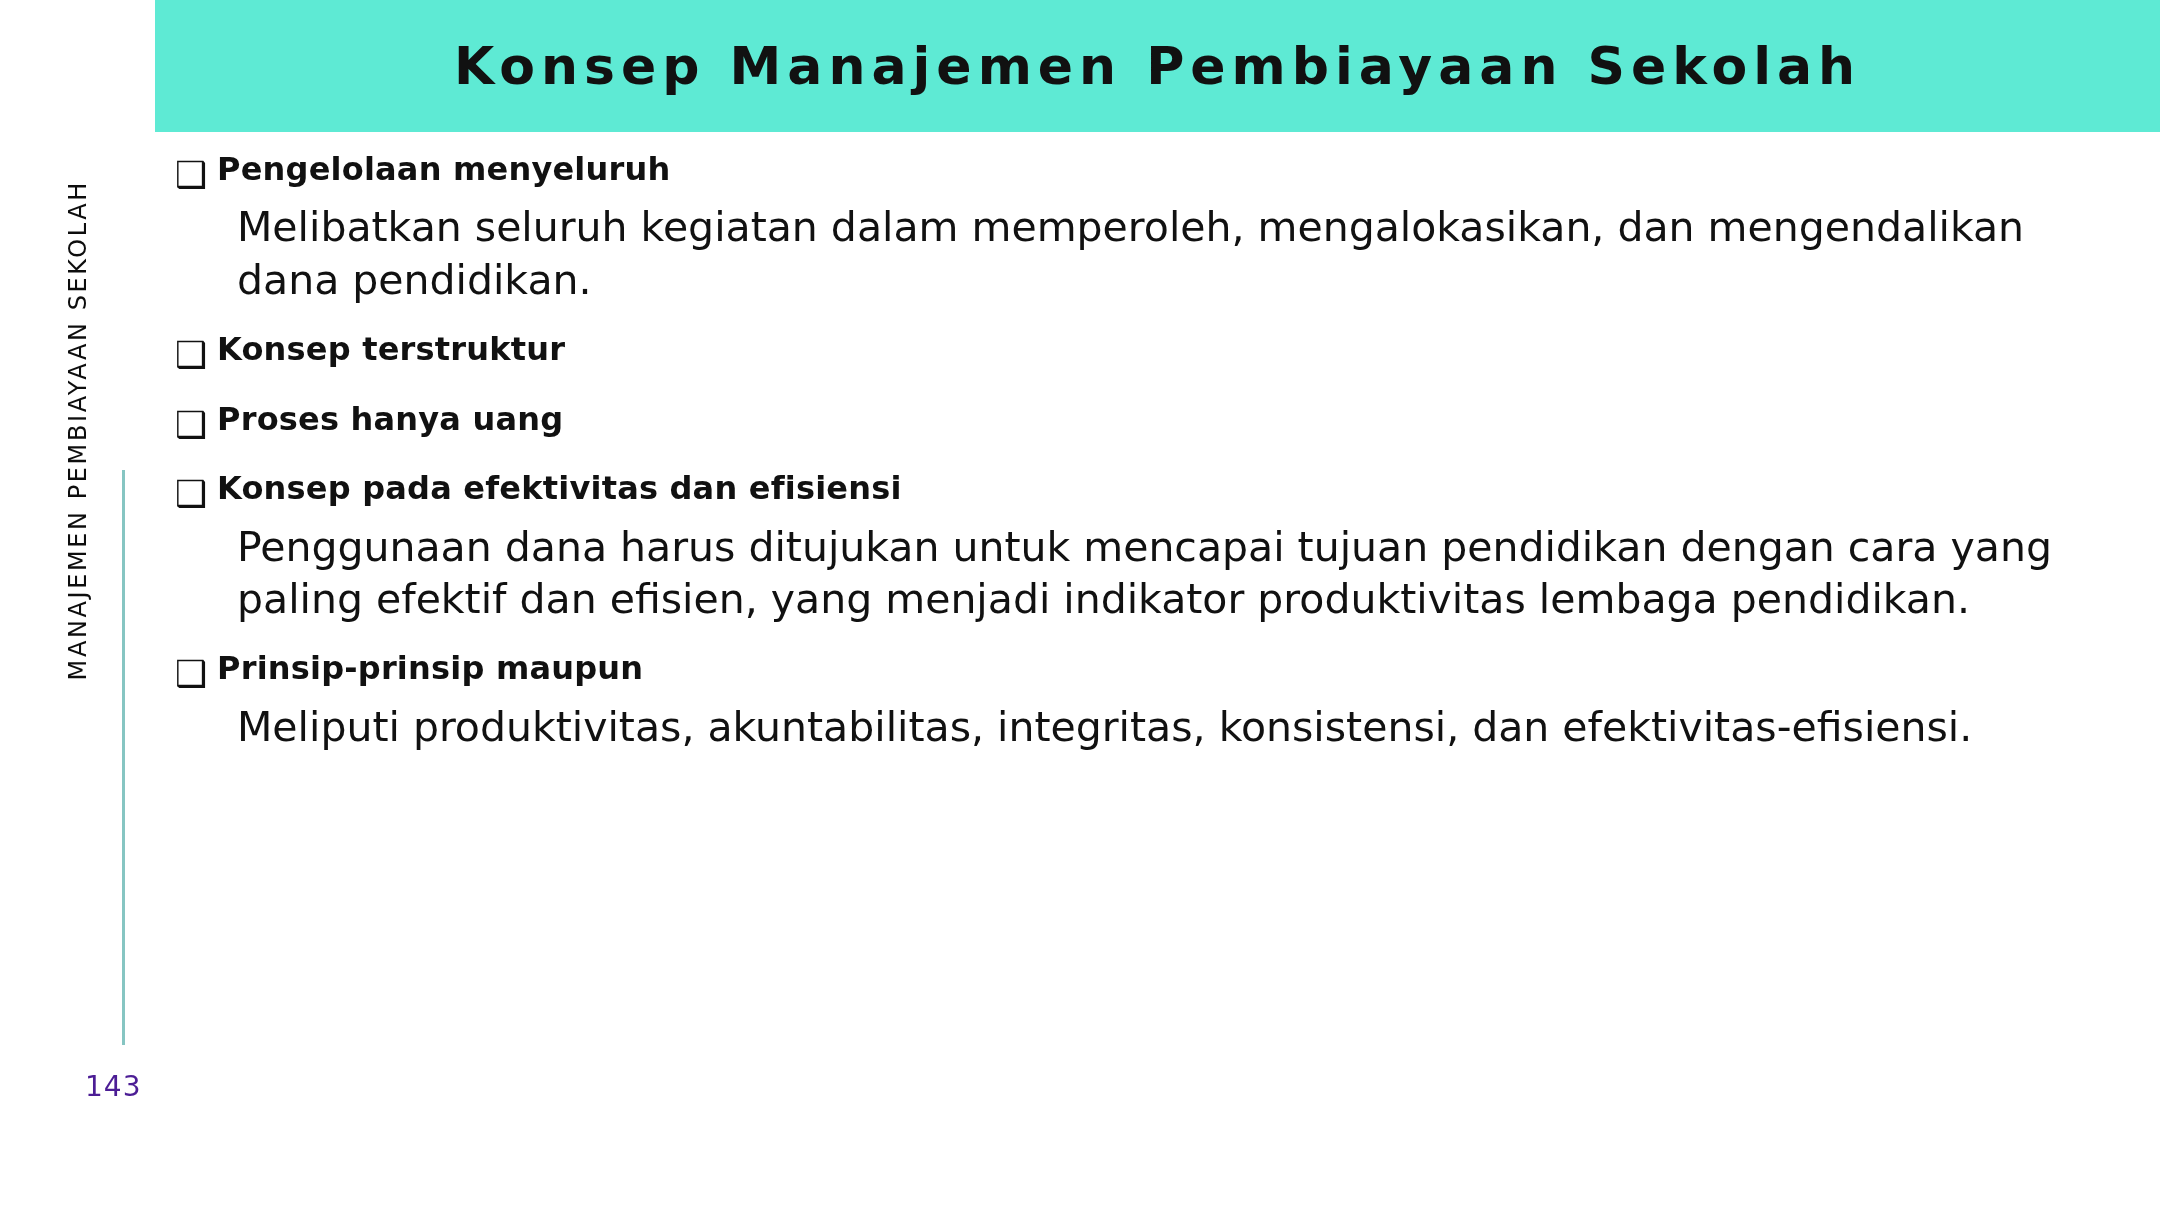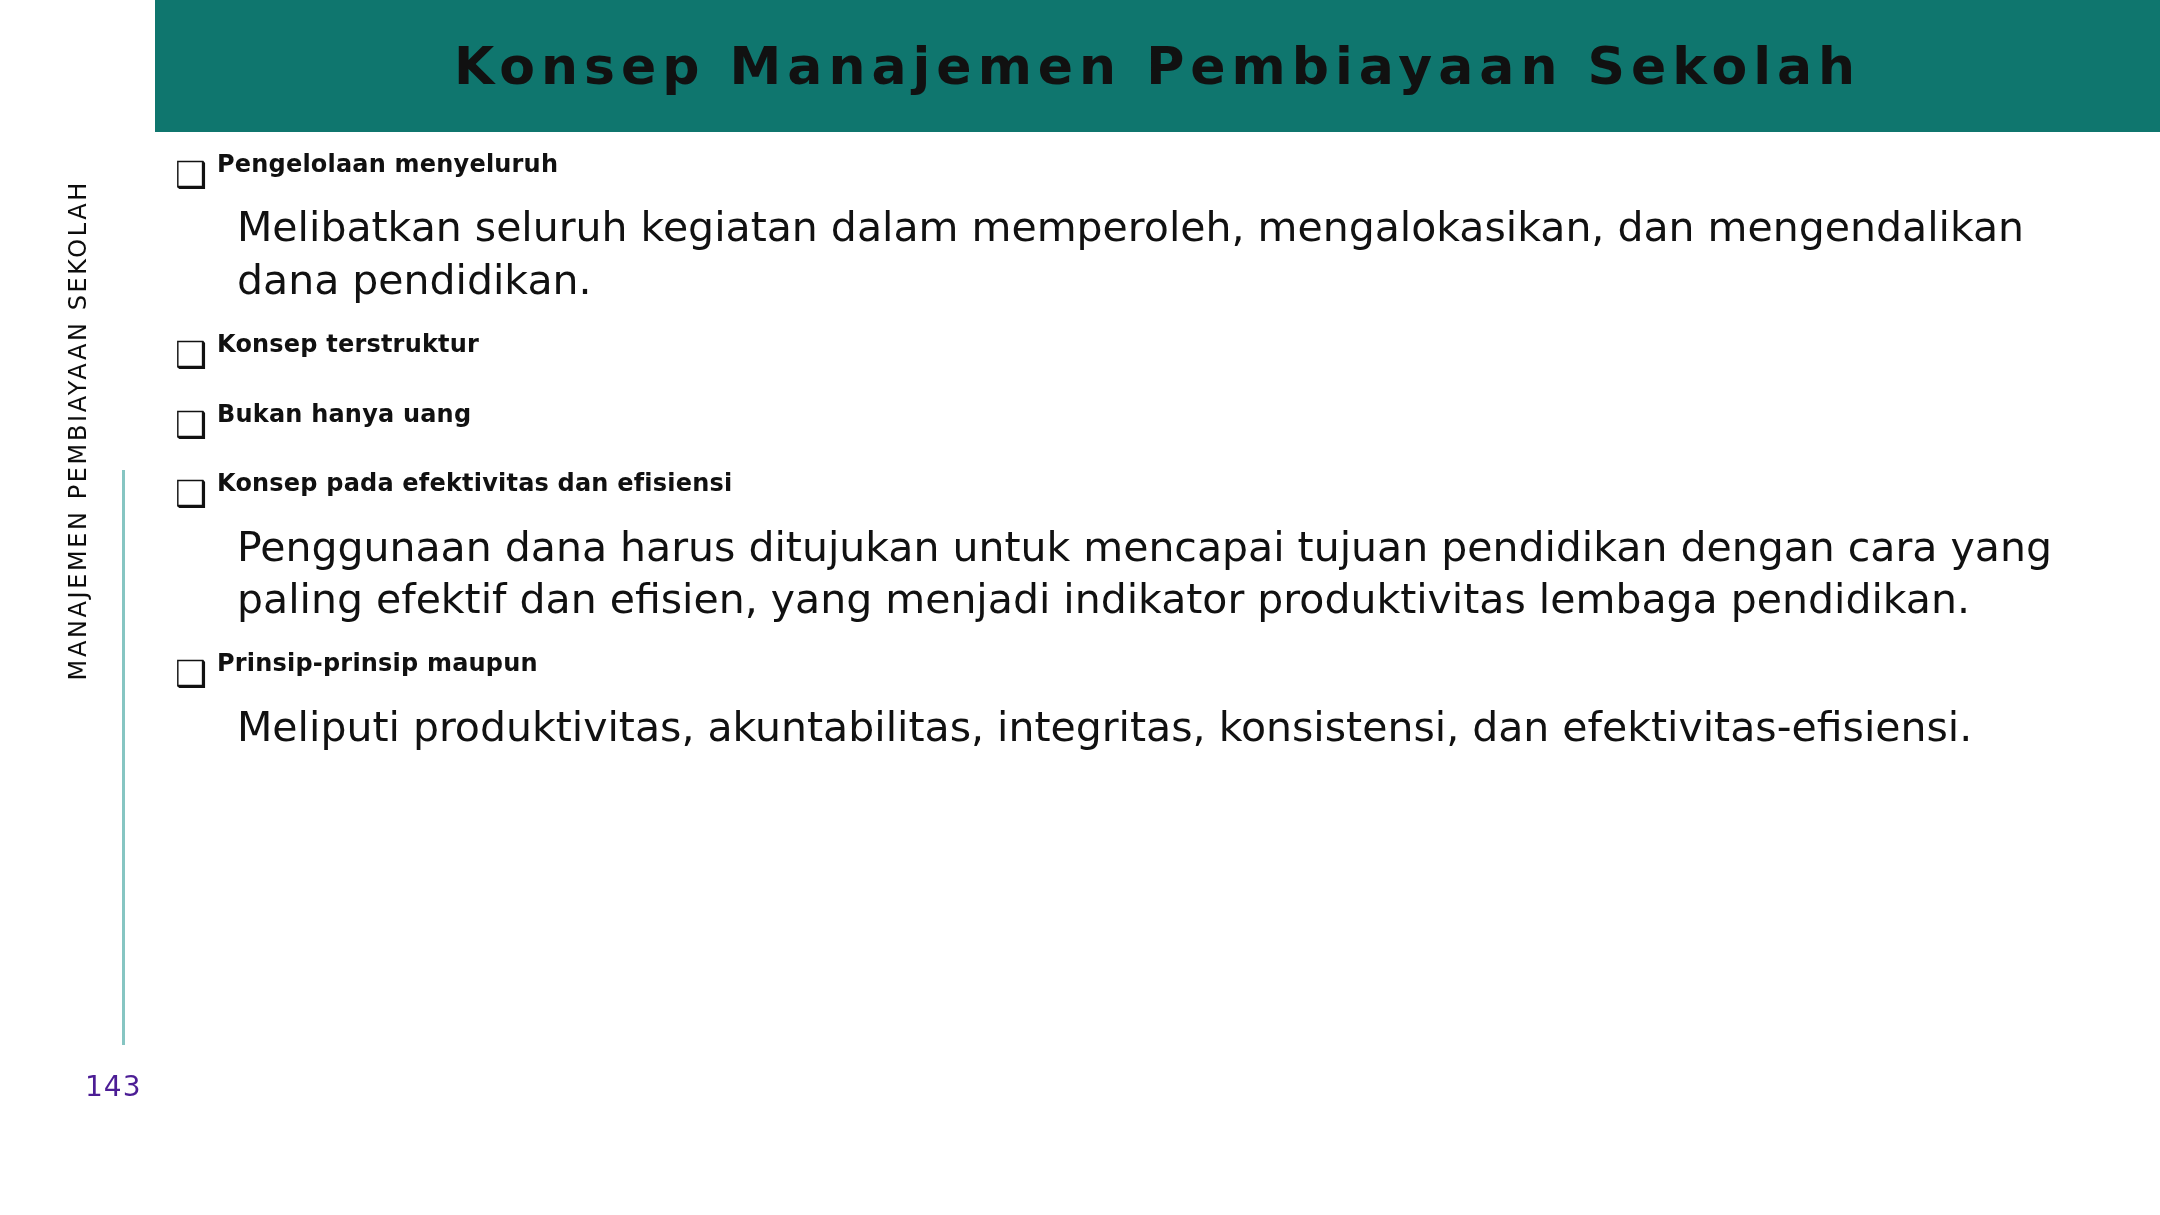--- a/index.html
+++ b/index.html
@@ -65,21 +65,21 @@
     font-family: "DejaVu Sans", sans-serif;
   }
 
   
   .title-bar {
     position: absolute;
     left: 155px;
     top: 0;
     width: 2005px;
     height: 132px;
-    background: #0f766e;
+    background: #5eead4;
     display: flex;
     align-items: center;
     justify-content: center;
   }
   .title-text {
     font-size: 52px;
     font-weight: bold;
     color: #111111;
     letter-spacing: 6px;
     font-family: "DejaVu Sans", sans-serif;
@@ -105,21 +105,21 @@
   .bullet-marker {
     width: 42px;
     flex: 0 0 42px;
     font-size: 36px;
     line-height: 1.15;
     color: #111;
     padding-top: 4px;
     font-family: "DejaVu Sans", sans-serif;
   }
   .bullet-title {
-    font-size: 24px;
+    font-size: 32px;
     font-weight: bold;
     color: #111;
     line-height: 1.2;
     font-family: "DejaVu Sans", sans-serif;
     letter-spacing: 0.2px;
   }
   .bullet-body {
     margin-left: 62px;
     margin-top: 6px;
     font-size: 41px;
@@ -158,21 +158,21 @@
   <div class="bullet-block">
     <div class="bullet-head">
       <span class="bullet-marker">❑</span>
       <span class="bullet-title">Konsep terstruktur</span>
     </div>
   </div>
 
   <div class="bullet-block">
     <div class="bullet-head">
       <span class="bullet-marker">❑</span>
-      <span class="bullet-title">Bukan hanya uang</span>
+      <span class="bullet-title">Proses hanya uang</span>
     </div>
   </div>
 
   <div class="bullet-block">
     <div class="bullet-head">
       <span class="bullet-marker">❑</span>
       <span class="bullet-title">Konsep pada efektivitas dan efisiensi</span>
     </div>
     <div class="bullet-body">Penggunaan dana harus ditujukan untuk mencapai tujuan pendidikan dengan cara yang paling efektif dan efisien, yang menjadi indikator produktivitas lembaga pendidikan.</div>
   </div>

